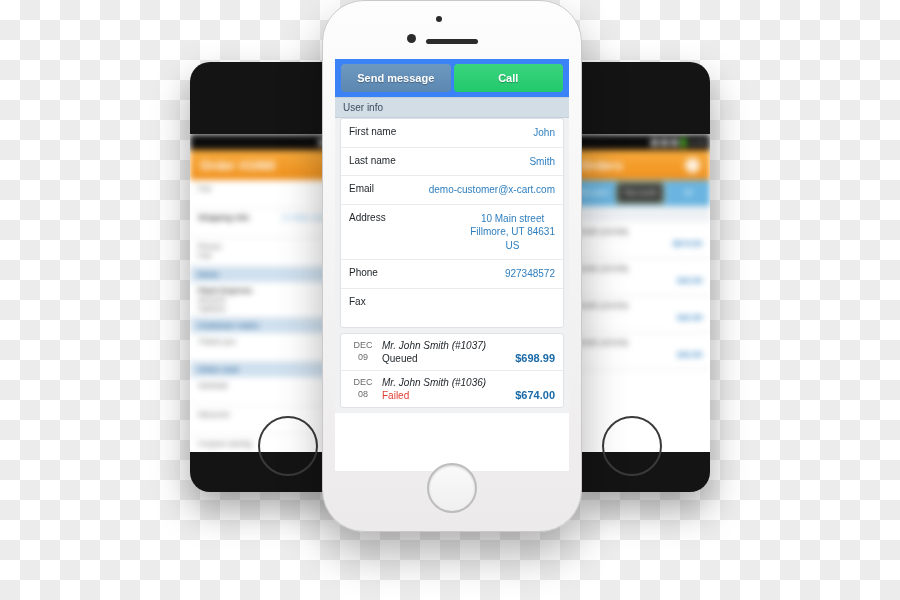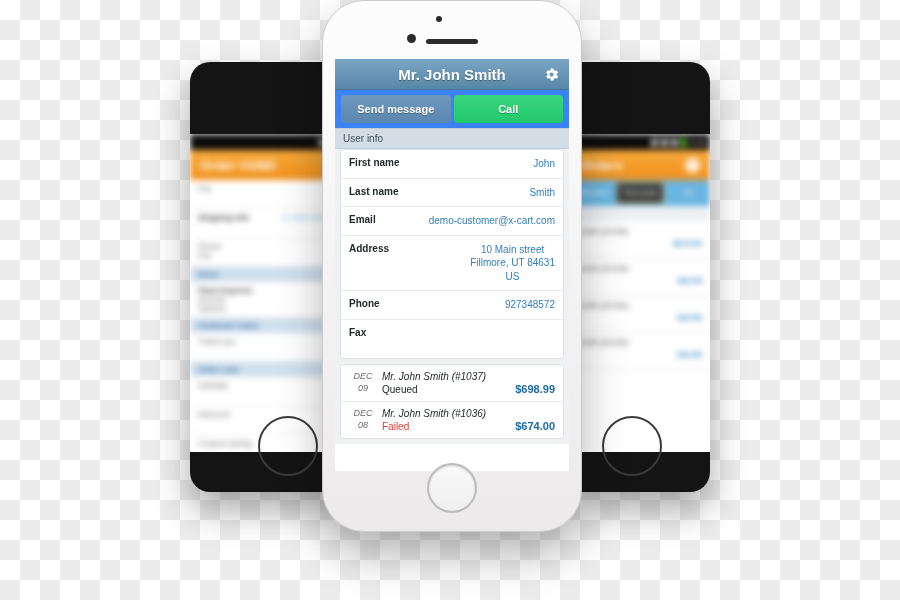--- a/index.html
+++ b/index.html
@@ -84,25 +84,25 @@
     text-shadow:0 1px 1px rgba(0,0,0,.3);}
   .btn-msg{background:linear-gradient(#6d98c0,#5c87b0);}
   .btn-call{background:linear-gradient(#3ad47e,#22c96c);}
 
   .sect{background:#d3dde6;color:#3d4f5e;font-size:10px;padding:4px 8px;border-top:1px solid #c3cfda;border-bottom:1px solid #c3cfda;}
   .body{background:#eff1f3;padding:0 5px 5px;}
   .card{background:#fff;border:1px solid #dfe3e7;border-radius:3px;overflow:hidden;}
   .row{display:flex;justify-content:space-between;align-items:flex-start;padding:7px 8px;
     border-bottom:1px solid #e9ecef;font-size:10px;}
   .row:last-child{border-bottom:0;}
-  .row .k{color:#23282d;font-weight:bold;}
+  .row .k{color:#23282d;font-weight:normal;}
   .row .v{color:#2f7fbf;text-align:center;line-height:1.35;}
   .ordrow{display:flex;align-items:center;padding:6px 8px;border-bottom:1px solid #e9ecef;}
   .ordrow:last-child{border-bottom:0;}
-  .dt{width:28px;text-align:center;color:#6b6b6b;font-size:9px;line-height:1.25;flex:none;font-style:italic;}
+  .dt{width:28px;text-align:center;color:#6b6b6b;font-size:9px;line-height:1.25;flex:none;}
   .oinfo{flex:1;padding-left:5px;}
   .oname{font-size:10px;color:#23282d;font-style:italic;}
   .ost{font-size:10px;margin-top:2px;}
   .ost.queued{color:#23282d;}
   .ost.failed{color:#e03b32;}
   .oamt{font-size:11px;font-weight:bold;color:#1a6aa8;align-self:flex-end;}
 </style>
 </head>
 <body>
 
@@ -203,28 +203,20 @@
   </div>
 
   <div id="iphone">
     <div class="sensor"></div>
     <div class="camera"></div>
     <div class="speaker"></div>
 
     <div id="screen">
 
 
-      <div class="hdr">
-        <span class="ttl">Mr. John Smith</span>
-        <span class="gear">
-          <svg viewBox="0 0 24 24" width="17" height="17" aria-hidden="true">
-            <path fill="#ffffff" d="M19.4 13a7.8 7.8 0 0 0 0-2l2-1.6-2-3.4-2.4 1a7.6 7.6 0 0 0-1.7-1l-.4-2.6H10.9l-.4 2.6c-.6.2-1.2.6-1.7 1l-2.4-1-2 3.4L6.5 11a7.8 7.8 0 0 0 0 2l-2 1.6 2 3.4 2.4-1c.5.4 1.1.8 1.7 1l.4 2.6h4l.4-2.6c.6-.2 1.2-.6 1.7-1l2.4 1 2-3.4-2-1.6zM12 15a3 3 0 1 1 0-6 3 3 0 0 1 0 6z"></path>
-          </svg>
-        </span>
-      </div>
 
       <div class="btnbar">
         <button class="btn-msg">Send message</button>
         <button class="btn-call">Call</button>
       </div>
 
       <div class="sect">User info</div>
       <div class="body">
         <div class="card">
           <div class="row">

